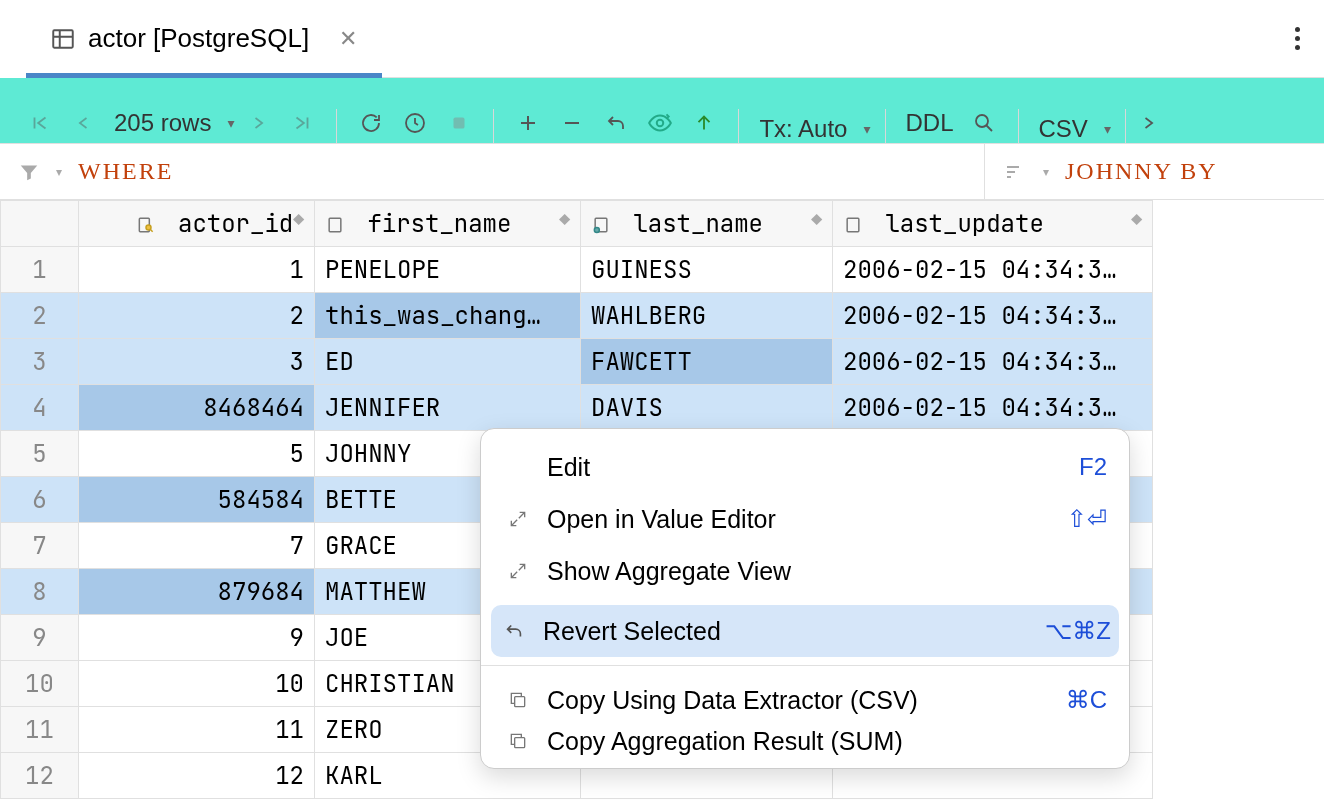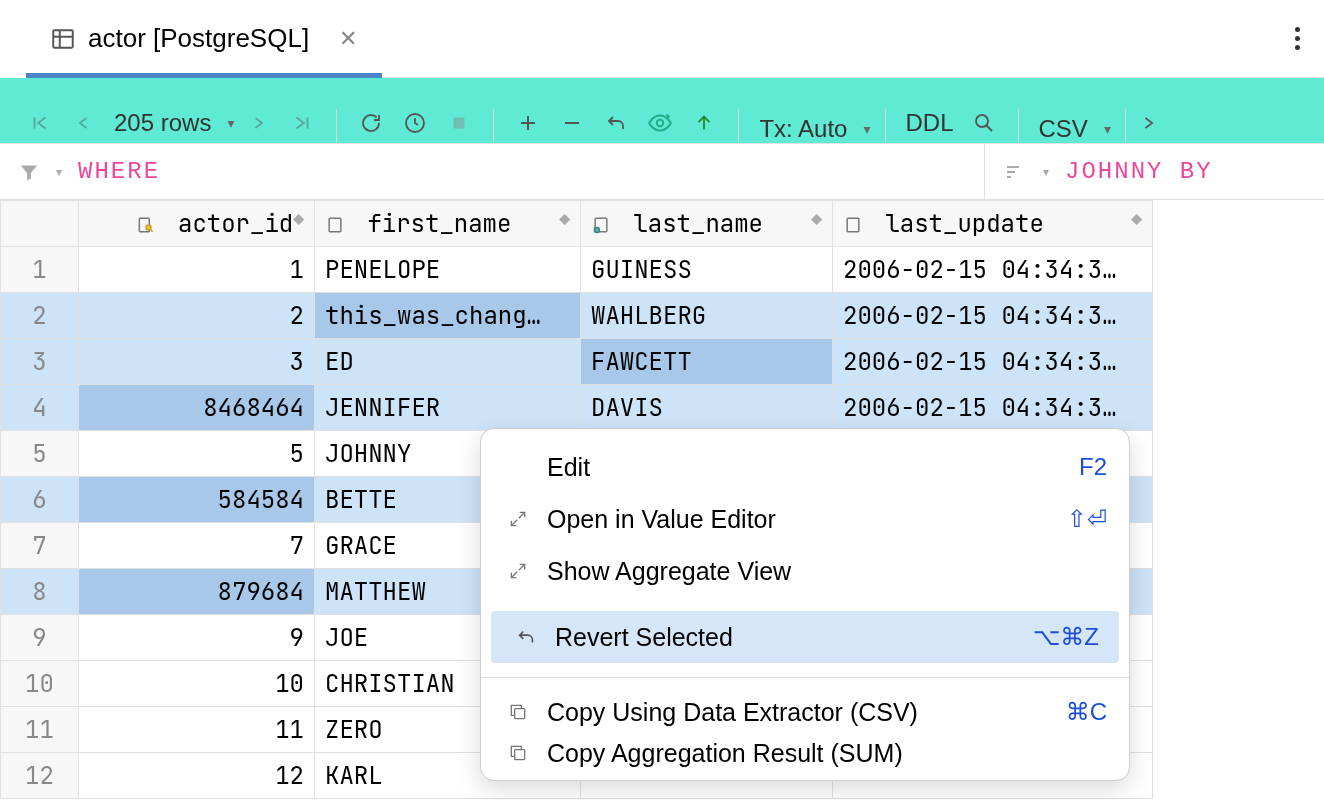--- a/index.html
+++ b/index.html
@@ -23,21 +23,21 @@
 .tb-btn { display: flex; align-items: center; justify-content: center; width: 40px; height: 40px; cursor: pointer; }
 .tb-btn.disabled { opacity: 0.45; }
 .tb-label { font-size: 24px; color: #333; padding: 0 6px; }
 .chev { font-size: 14px; color: #666; margin-left: 6px; }
 
 
 .filter-bar { display: flex; height: 56px; border-bottom: 1px solid #e0e0e0; }
 .filter-section { display: flex; align-items: center; gap: 16px; padding: 0 18px; }
 .filter-section.where { flex: 1; }
 .filter-section.orderby { width: 340px; border-left: 1px solid #e0e0e0; }
-.filter-label { font-family: Liberation Mono, monospace; font-size: 24px; color: #ec4899; letter-spacing: 2px; }
+.filter-label { font-family: Liberation Serif, serif; font-size: 24px; color: #c2410c; letter-spacing: 2px; }
 
 
 .table-wrap { position: relative; }
 .data-table { border-collapse: collapse; }
 .data-table th, .data-table td { border: 1px solid #e0e0e0; padding: 0 10px; height: 46px; font-family: "JetBrains Mono", monospace; font-size: 24px; text-align: left; white-space: nowrap; overflow: hidden; }
 .data-table th { background: #f7f7f7; font-weight: normal; }
 .data-table th.rownum-head { width: 78px; background: #f7f7f7; }
 .data-table td.rownum { width: 78px; text-align: center; color: #888; background: #f7f7f7; }
 .col-icon { display: inline-flex; vertical-align: middle; margin-right: 8px; }
 .sort-icon { float: right; color: #aaa; font-size: 18px; }
@@ -46,21 +46,21 @@
 .col-last { width: 252px; }
 .col-update { width: 320px; }
 .data-table tr.modified td { background: #cde3f8; }
 .data-table tr.modified td.rownum { background: #cde3f8; }
 .data-table td.cell-modified { background: #a7c8e8 !important; }
 .data-table td.id-cell { text-align: right; }
 
 
 .context-menu { position: absolute; top: 428px; left: 480px; width: 650px; background: #fff; border: 1px solid #ccc; border-radius: 14px; box-shadow: 0 8px 24px rgba(0,0,0,0.15); padding: 12px 0; z-index: 100; }
 .menu-item { display: flex; align-items: center; height: 52px; padding: 0 22px; cursor: pointer; font-size: 25px; }
-.menu-item.highlighted { background: #d6e6f9; border-radius: 4px; margin: 14px 10px; padding: 0 20px; }
+.menu-item.highlighted { background: #d6e6f9; border-radius: 10px; margin: 8px 10px; padding: 0 8px; }
 .menu-icon { width: 30px; display: flex; justify-content: center; margin-right: 14px; color: #777; }
 .menu-label { flex: 1; color: #000; }
 .menu-shortcut { color: #1d4ed8; font-size: 24px; }
 .menu-sep { height: 1px; background: #e0e0e0; margin: 8px 0; }
 .menu-cutoff { overflow: hidden; height: 30px; }
 
 svg { display: block; }
 </style>
 </head>
 <body>

